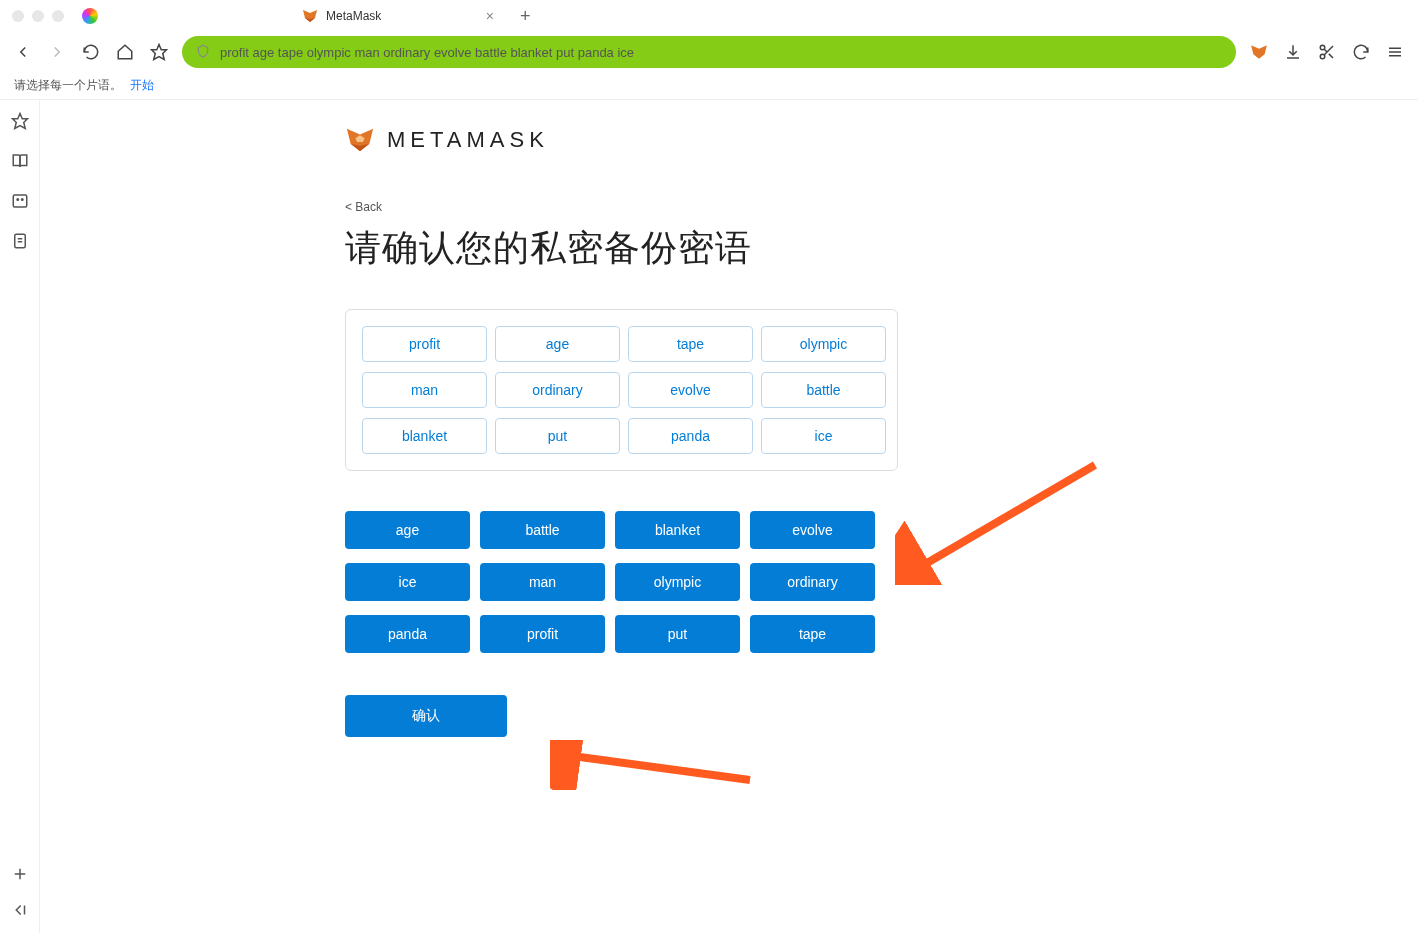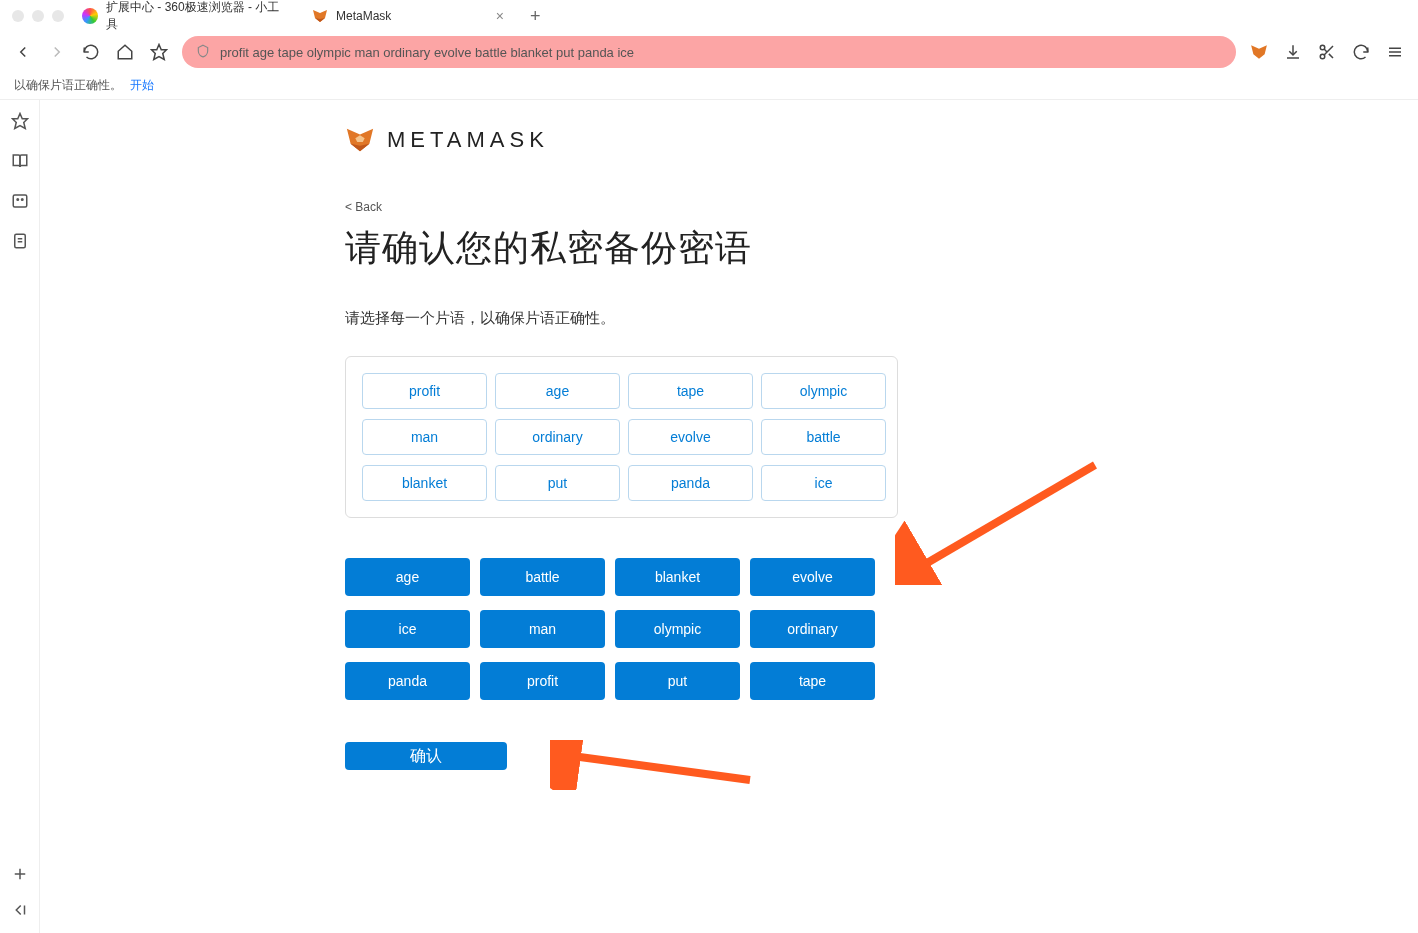--- a/index.html
+++ b/index.html
@@ -55,21 +55,21 @@
   height: 40px;
   padding: 0 12px;
   gap: 12px;
   background: #fff;
 }
 .tb-btn { width: 22px; height: 22px; display: flex; align-items: center; justify-content: center; color: #444; }
 .tb-btn svg { width: 18px; height: 18px; }
 .address-bar {
   flex: 1;
   height: 32px;
-  background: #fca5a5;
+  background: #84cc16;
   border-radius: 16px;
   display: flex;
   align-items: center;
   padding: 0 14px;
   gap: 10px;
   color: #555;
   font-size: 13px;
 }
 .address-text { flex: 1; white-space: nowrap; overflow: hidden; text-overflow: ellipsis; }
 
@@ -163,26 +163,26 @@
   border-radius: 4px;
   display: flex;
   align-items: center;
   justify-content: center;
   color: #fff;
   font-size: 14px;
   background: #037dd6;
 }
 .confirm-btn {
   width: 162px;
-  height: 28px;
+  height: 42px;
   background: #037dd6;
   color: #fff;
   border: none;
   border-radius: 4px;
-  font-size: 16px;
+  font-size: 14px;
   display: flex;
   align-items: center;
   justify-content: center;
 }
 
 
 .arrow {
   position: absolute;
   pointer-events: none;
 }
@@ -201,21 +201,20 @@
   <div class="window-controls">
     <div class="traffic-light"></div>
     <div class="traffic-light"></div>
     <div class="traffic-light"></div>
   </div>
   <div class="tab-strip">
     <div class="tab">
       <span class="tab-favicon">
           <span class="favicon-360"></span>
         </span>
-      <span>扩展中心 - 360极速浏览器 - 小工具</span>
     </div>
     <div class="tab active">
       <span class="tab-favicon">
         <svg class="fox-svg" viewBox="0 0 32 32">
             <polygon points="2,4 16,10 30,4 26,20 16,28 6,20" fill="#e17726"></polygon>
             <polygon points="6,20 16,28 26,20 16,22" fill="#c0571a"></polygon>
           </svg>
       </span>
       <span>MetaMask</span>
       <span class="tab-close">×</span>
@@ -286,21 +285,21 @@
     <span class="tb-btn">
         <svg viewBox="0 0 24 24" fill="none" stroke="currentColor" stroke-width="2">
           <line x1="4" y1="7" x2="20" y2="7"></line>
           <line x1="4" y1="12" x2="20" y2="12"></line>
           <line x1="4" y1="17" x2="20" y2="17"></line>
         </svg>
       </span>
   </div>
 
   <div class="bookmarks-bar">
-    <span>以确保片语正确性。</span>
+    <span>请选择每一个片语。</span>
     <span class="link">开始</span>
   </div>
 </div>
 
 <div class="left-sidebar">
   <span class="side-icon">
       <svg viewBox="0 0 24 24" fill="none" stroke="currentColor" stroke-width="2">
         <polygon points="12 2 15 9 22 9 17 14 19 22 12 18 5 22 7 14 2 9 9 9"></polygon>
       </svg>
     </span>
@@ -348,21 +347,20 @@
             <polygon points="2,4 16,10 30,4 26,20 16,28 6,20" fill="#e17726"></polygon>
             <polygon points="6,20 16,28 26,20 16,22" fill="#c0571a"></polygon>
             <polygon points="11,14 13,18 19,18 21,14 16,11" fill="#f5c38b"></polygon>
           </svg>
       </span>
       <span class="brand-name">METAMASK</span>
     </div>
 
     <a class="back-link">&lt; Back</a>
     <h1 class="page-title">请确认您的私密备份密语</h1>
-    <p class="page-subtitle">请选择每一个片语，以确保片语正确性。</p>
 
     <div class="selected-box">
       <div class="word-grid" id="selected-grid">
           <div class="word-chip-outline">profit</div>
           <div class="word-chip-outline">age</div>
           <div class="word-chip-outline">tape</div>
           <div class="word-chip-outline">olympic</div>
           <div class="word-chip-outline">man</div>
           <div class="word-chip-outline">ordinary</div>
           <div class="word-chip-outline">evolve</div>

